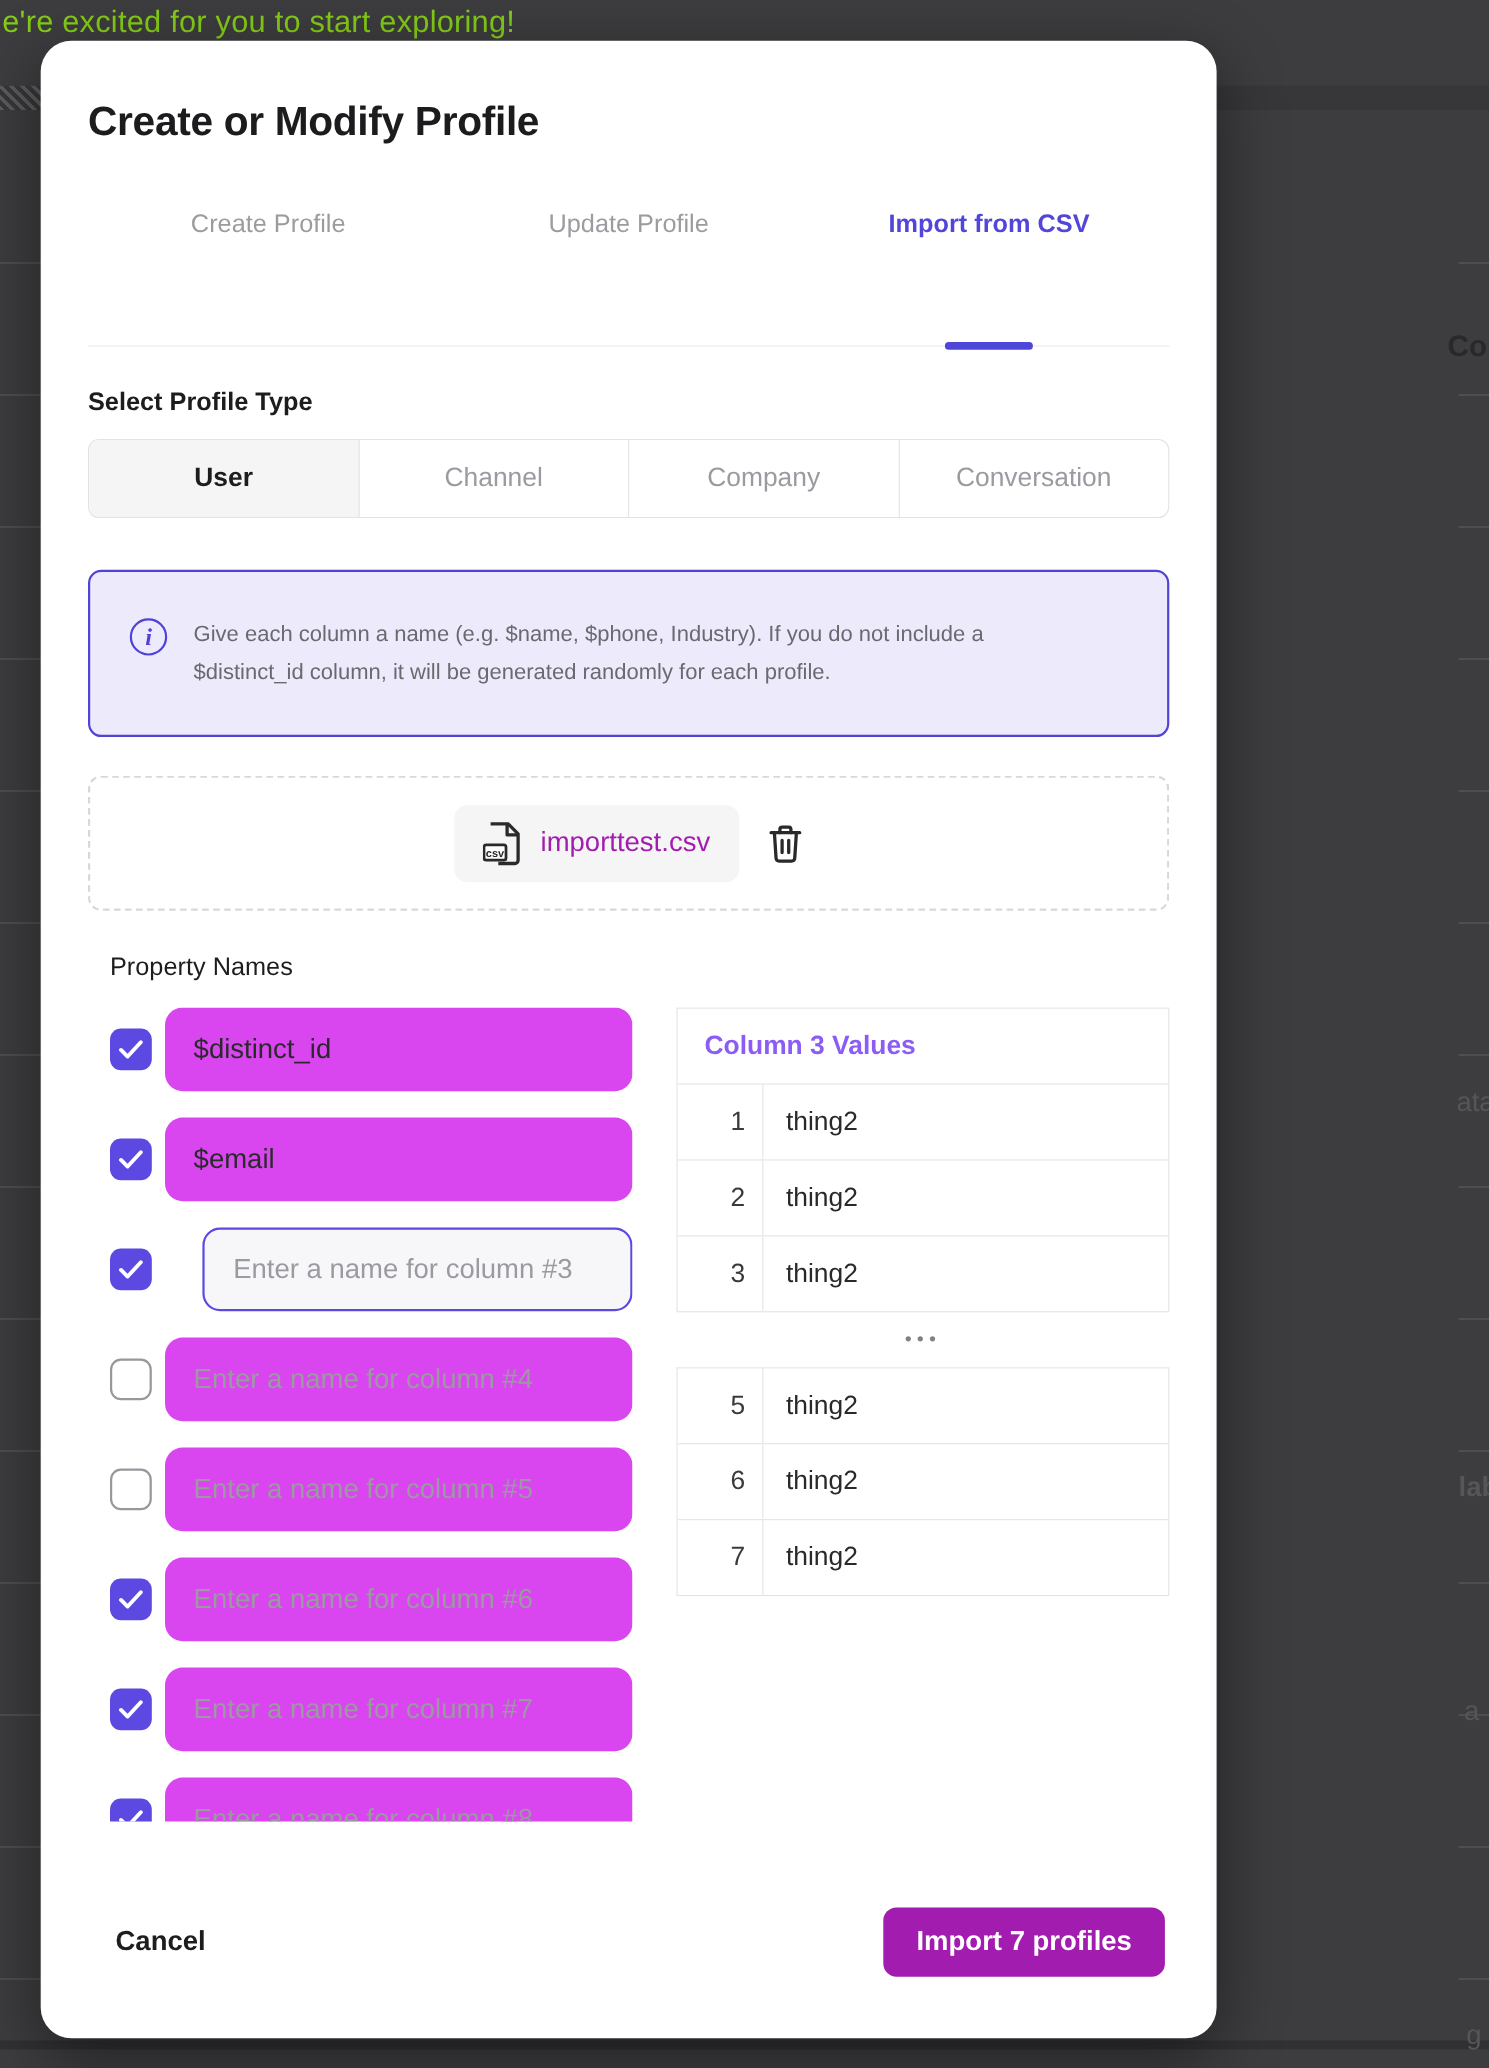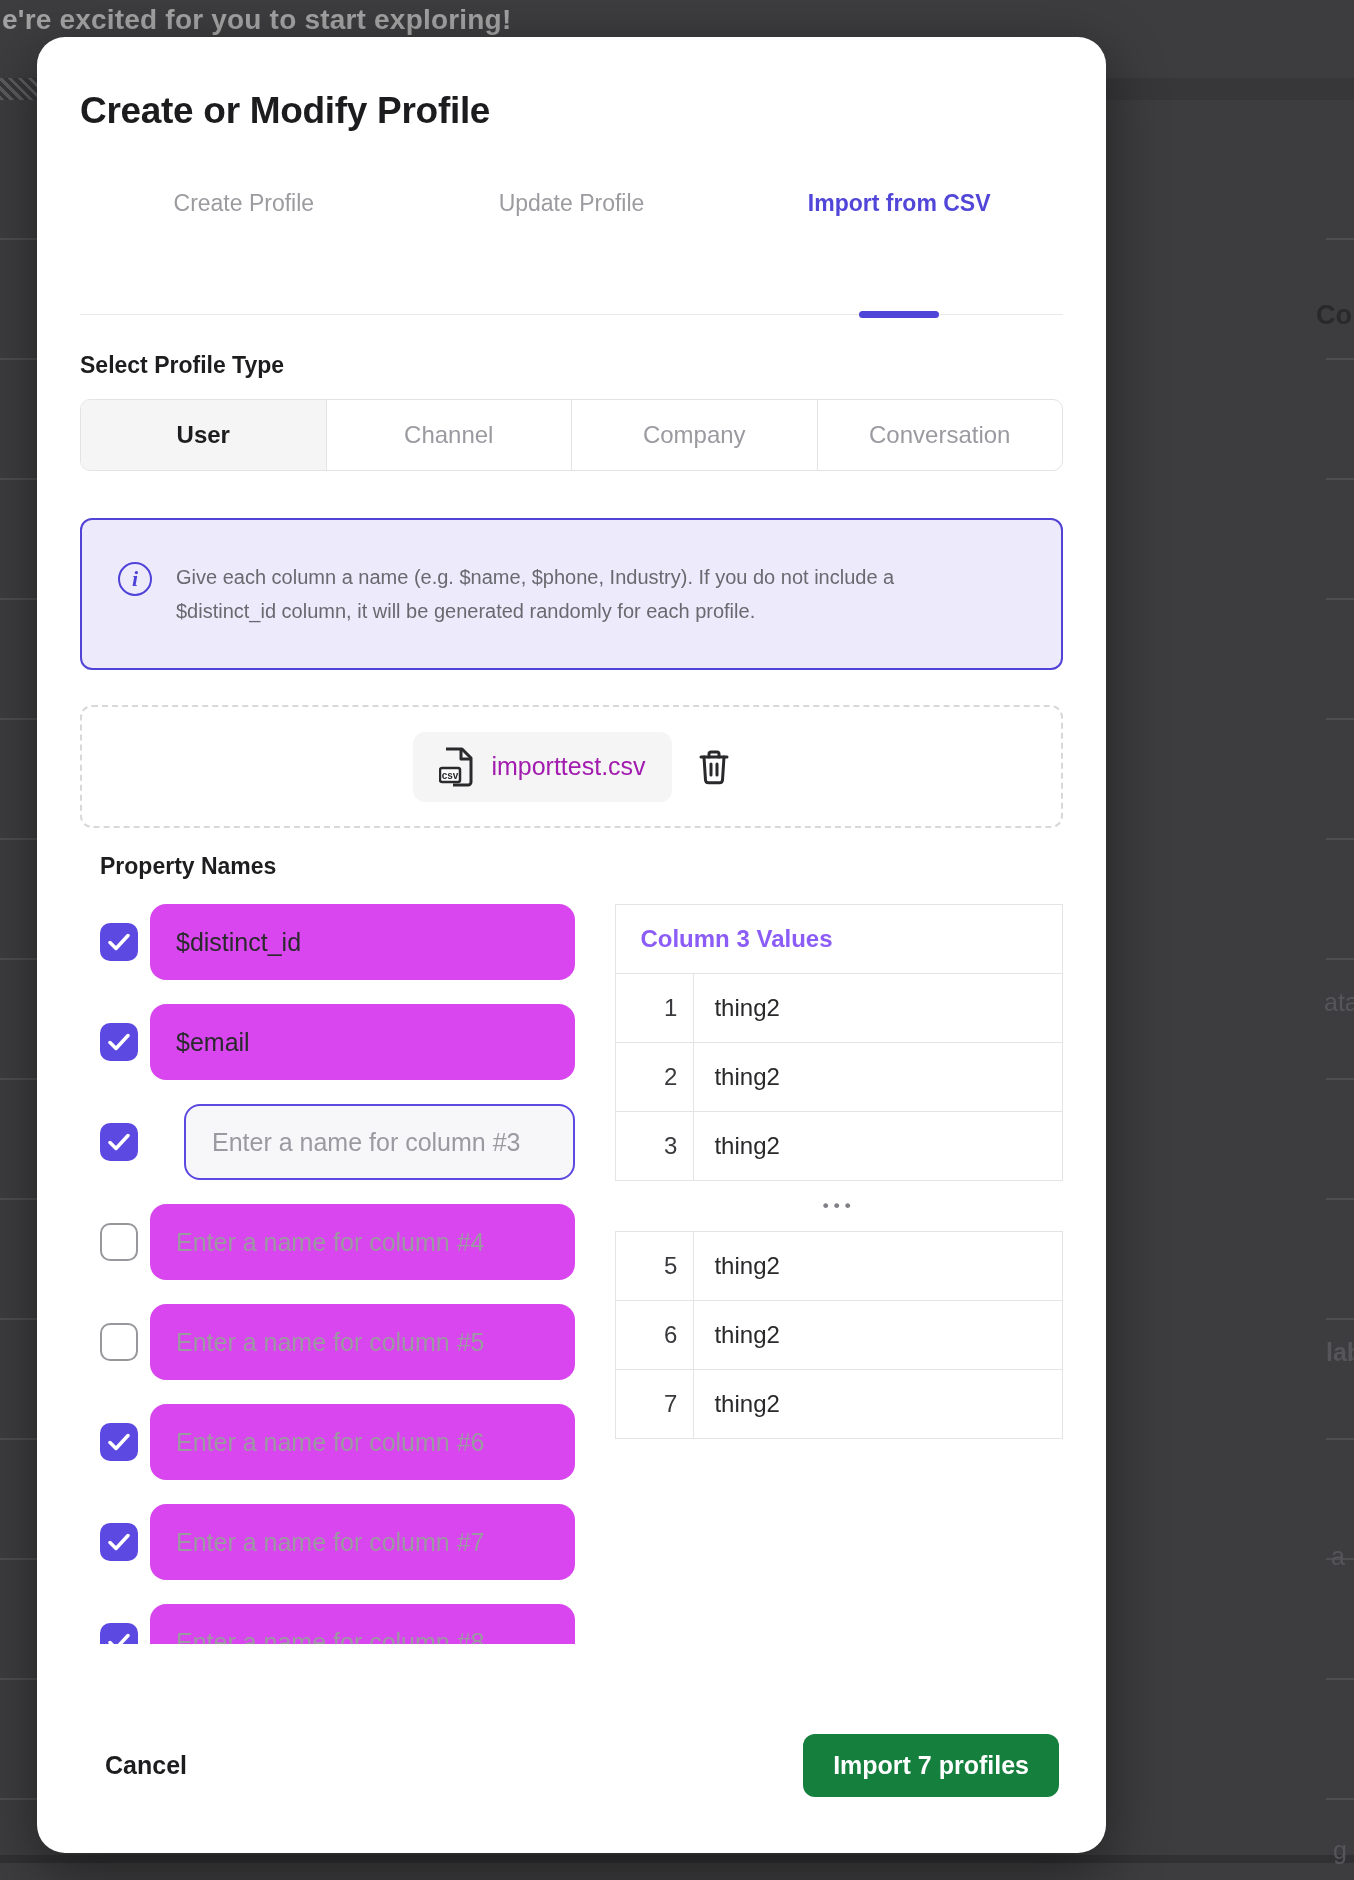--- a/index.html
+++ b/index.html
@@ -7,21 +7,21 @@
   body {
     position:relative;
     font-family:"Liberation Sans","DejaVu Sans",sans-serif;
     background:#3d3d3f;
     overflow:hidden;
   }
 
   
   .bg-headline {
     position:absolute; left:2px; top:4px;
-    font-size:28px; font-weight:700; color:#a3a3a3;
+    font-size:28px; font-weight:400; color:#84cc16;
     letter-spacing:.2px; white-space:nowrap;
   }
   .bg-band { position:absolute; left:0; top:78px; width:1354px; height:22px; background:#37373a; }
   .bg-hatch {
     position:absolute; left:0; top:78px; width:40px; height:22px;
     background:repeating-linear-gradient(45deg, rgba(255,255,255,.18) 0 3px, transparent 3px 7px);
   }
   .bg-strip-left, .bg-strip-right {
     position:absolute; top:120px; bottom:0; 
     background-image:repeating-linear-gradient(to bottom, transparent 0 118px, rgba(255,255,255,.09) 118px 120px);
@@ -105,21 +105,21 @@
   }
   .file-chip {
     display:flex; align-items:center; gap:16px;
     background:#f5f5f6; border-radius:12px;
     padding:14px 26px; cursor:default;
   }
   .file-chip-name { font-size:25px; color:#a21caf; }
   .trash-btn { background:none; border:none; cursor:pointer; display:flex; align-items:center; }
 
   
-  .prop-heading { margin-top:24px; margin-left:20px; font-size:23px; line-height:28px; font-weight:700; color:#1d1d1f; }
+  .prop-heading { margin-top:36px; margin-left:20px; font-size:23px; line-height:28px; font-weight:400; color:#1d1d1f; }
   .columns { display:flex; margin-top:24px; }
   .prop-list { width:610px; height:740px; overflow:hidden; }
   .prop-row { display:flex; align-items:center; height:76px; margin-bottom:24px; }
   .checkbox {
     width:38px; height:38px; margin:0 12px 0 20px; flex:0 0 38px;
     border-radius:10px; cursor:pointer;
     display:flex; align-items:center; justify-content:center;
   }
   .checkbox.checked { background:#5b49e1; }
   .checkbox.unchecked { background:#fff; border:2.5px solid #97979c; }
@@ -156,21 +156,21 @@
   .modal-footer {
     position:absolute; left:43px; right:43px; bottom:56px;
     display:flex; align-items:center; justify-content:space-between;
   }
   .cancel-btn {
     background:none; border:none; cursor:pointer;
     margin-left:25px; font-size:25px; font-weight:700; color:#1d1d1f;
     font-family:"Liberation Sans","DejaVu Sans",sans-serif;
   }
   .import-btn {
-    background:#15803d; color:#fff; border:none; cursor:pointer;
+    background:#a21caf; color:#fff; border:none; cursor:pointer;
     border-radius:12px; padding:17px 30px;
     font-size:25px; font-weight:700;
     font-family:"Liberation Sans","DejaVu Sans",sans-serif;
     margin-right:4px;
   }
 
   svg { display:block; }
 </style>
 </head>
 <body>

